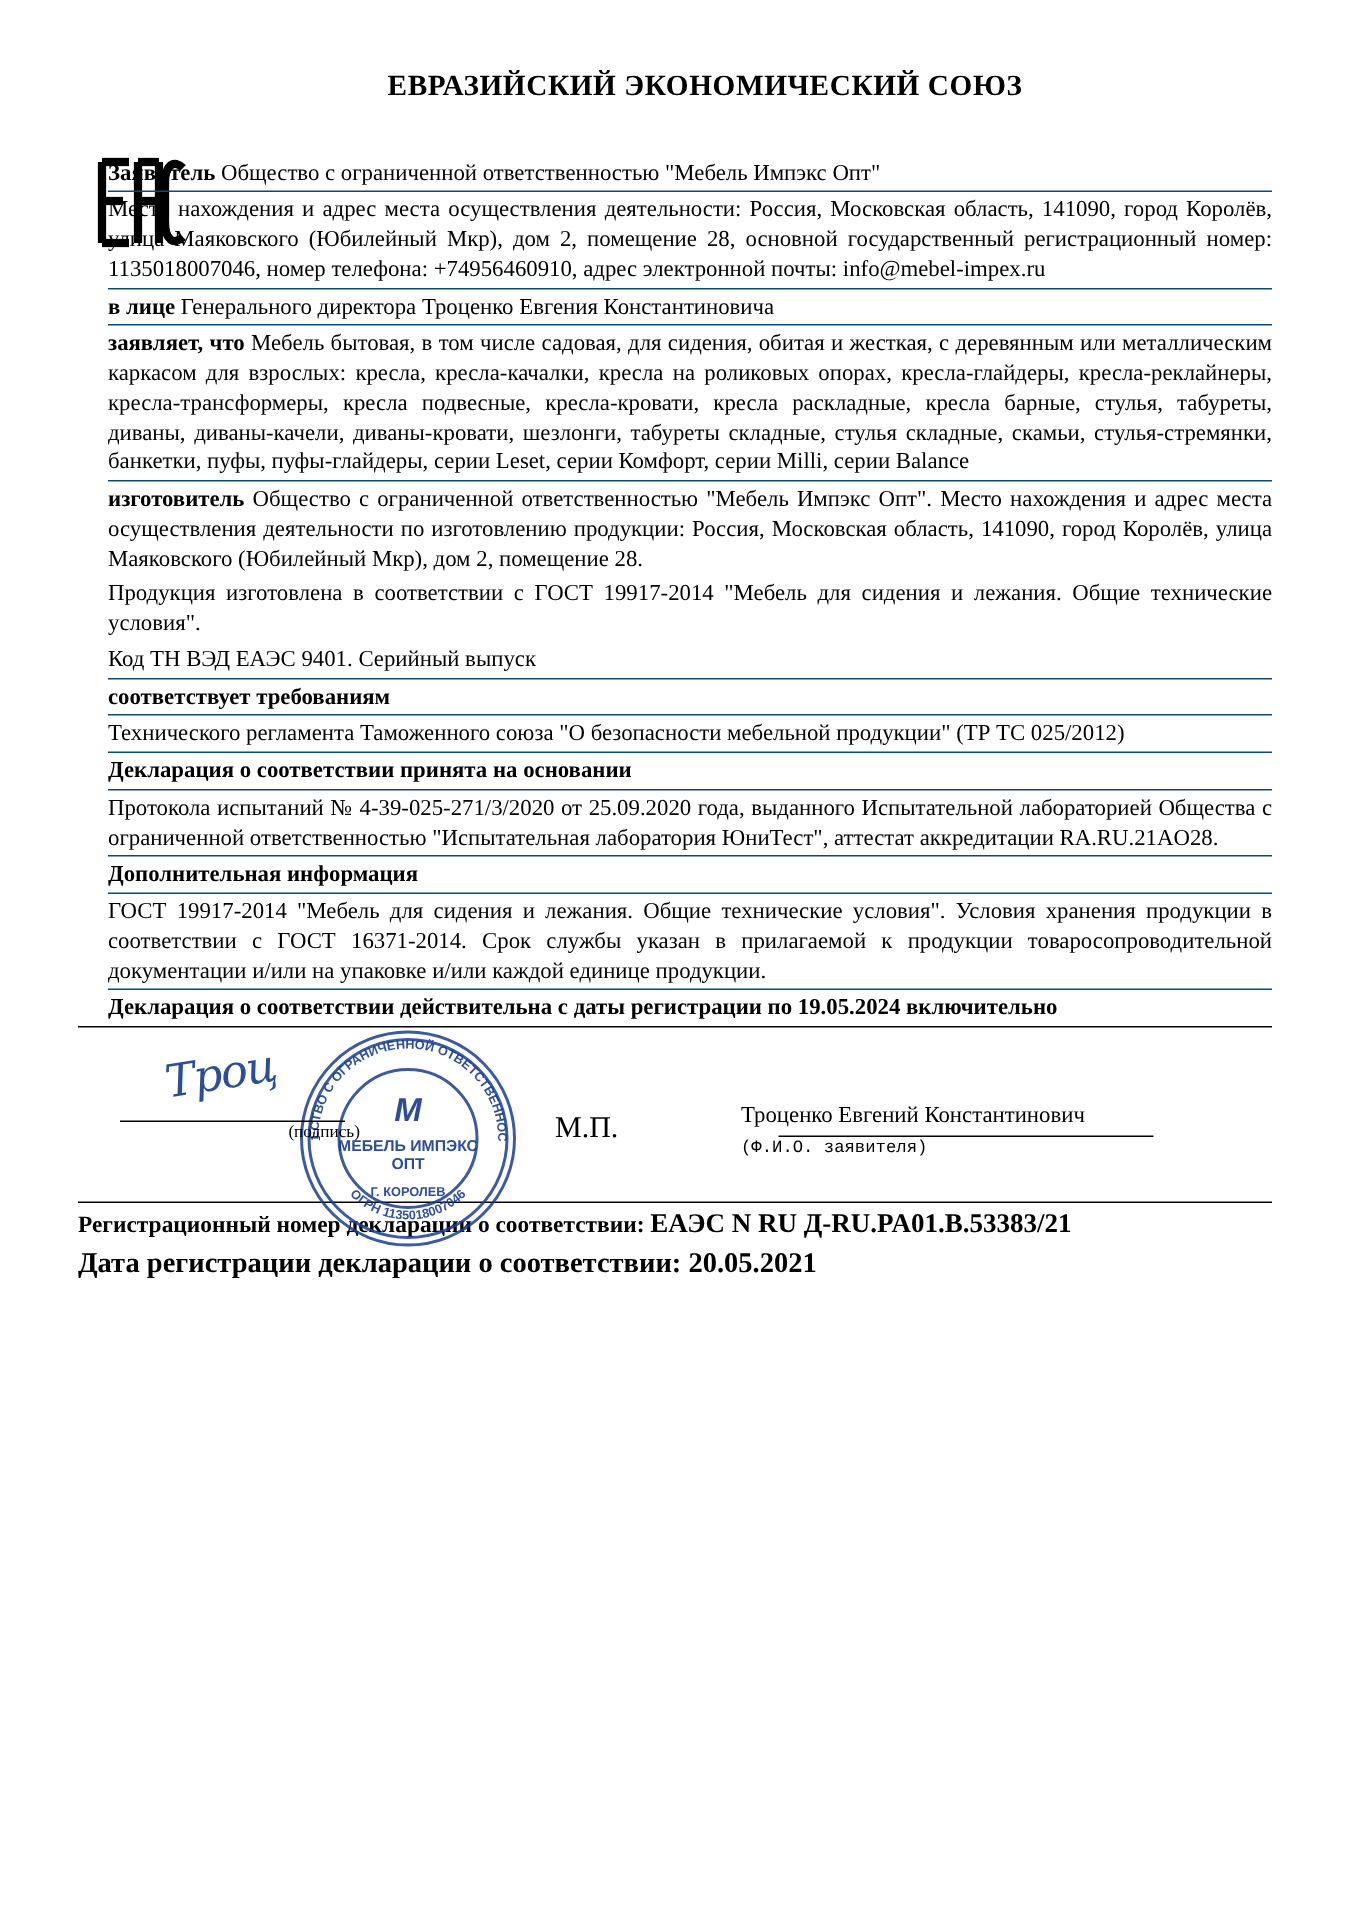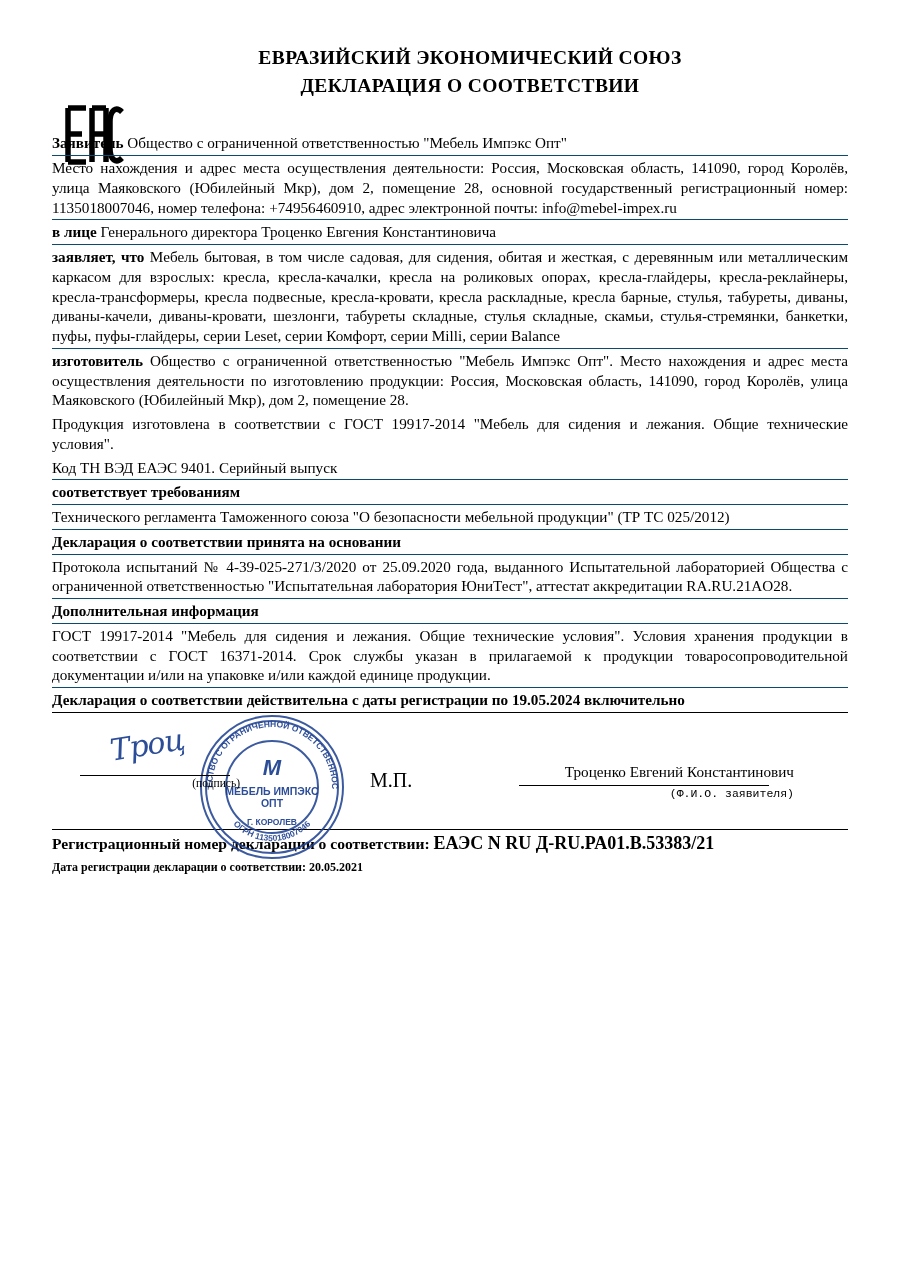--- a/index.html
+++ b/index.html
@@ -55,20 +55,21 @@
   .fields {
     margin-top: 32px;
     position: relative;
   }
   .row {
     position: relative;
     padding: 2px 0 2px 0;
     font-size: 15.2px;
     line-height: 1.30;
     text-align: justify;
+    margin-left: 20px;
   }
   .row.bordered-top {
     border-top: 1px solid #0c4a6e;
   }
   .row .lbl {
     font-weight: bold;
   }
   .row .txt { font-weight: normal; }
   .row.center-head {
     font-weight: bold;
@@ -105,21 +106,21 @@
     position: absolute;
     left: 318px;
     top: 50px;
     font-size: 20px;
   }
   .sig-right {
     position: absolute;
     left: 442px;
     top: 44px;
     width: 300px;
-    text-align: right;
+    text-align: left;
     font-size: 15.2px;
   }
   .sig-right .fio-line {
     border-top: 1px solid #000;
     width: 250px;
     margin: 4px auto 1px auto;
   }
   .sig-right .caption { font-size: 11.5px; font-family: Liberation Mono, monospace; }
 
   
@@ -151,21 +152,21 @@
     margin-top: 2px;
   }
   .footer .reg {
     font-weight: bold;
     font-size: 15.6px;
     padding: 3px 0;
   }
   .footer .reg .num { font-size: 18px; }
   .footer .date {
     font-weight: bold;
-    font-size: 12px;
+    font-size: 19px;
     padding: 3px 0;
   }
 </style>
 </head>
 <body>
 
 <div class="page">
 
   <div class="eac-mark">
     <svg width="64" height="62" viewBox="0 0 64 62" xmlns="http://www.w3.org/2000/svg">
@@ -180,21 +181,20 @@
         <path d="M44,4 L44,58"></path>
         <path d="M60,8 C54,2 48,6 48,18 L48,44 C48,56 54,60 60,54"></path>
       </g>
     </svg>
   </div>
 
   <div class="content">
 
     <div class="doc-title">
       <span>ЕВРАЗИЙСКИЙ ЭКОНОМИЧЕСКИЙ СОЮЗ</span>
-      <span class="l2">ДЕКЛАРАЦИЯ О СООТВЕТСТВИИ</span>
     </div>
 
     <div class="fields">
 
       <div class="row">
         <span class="lbl">Заявитель</span>
         <span class="txt">Общество с ограниченной ответственностью "Мебель Импэкс Опт"</span>
       </div>
 
       <div class="row bordered-top">

